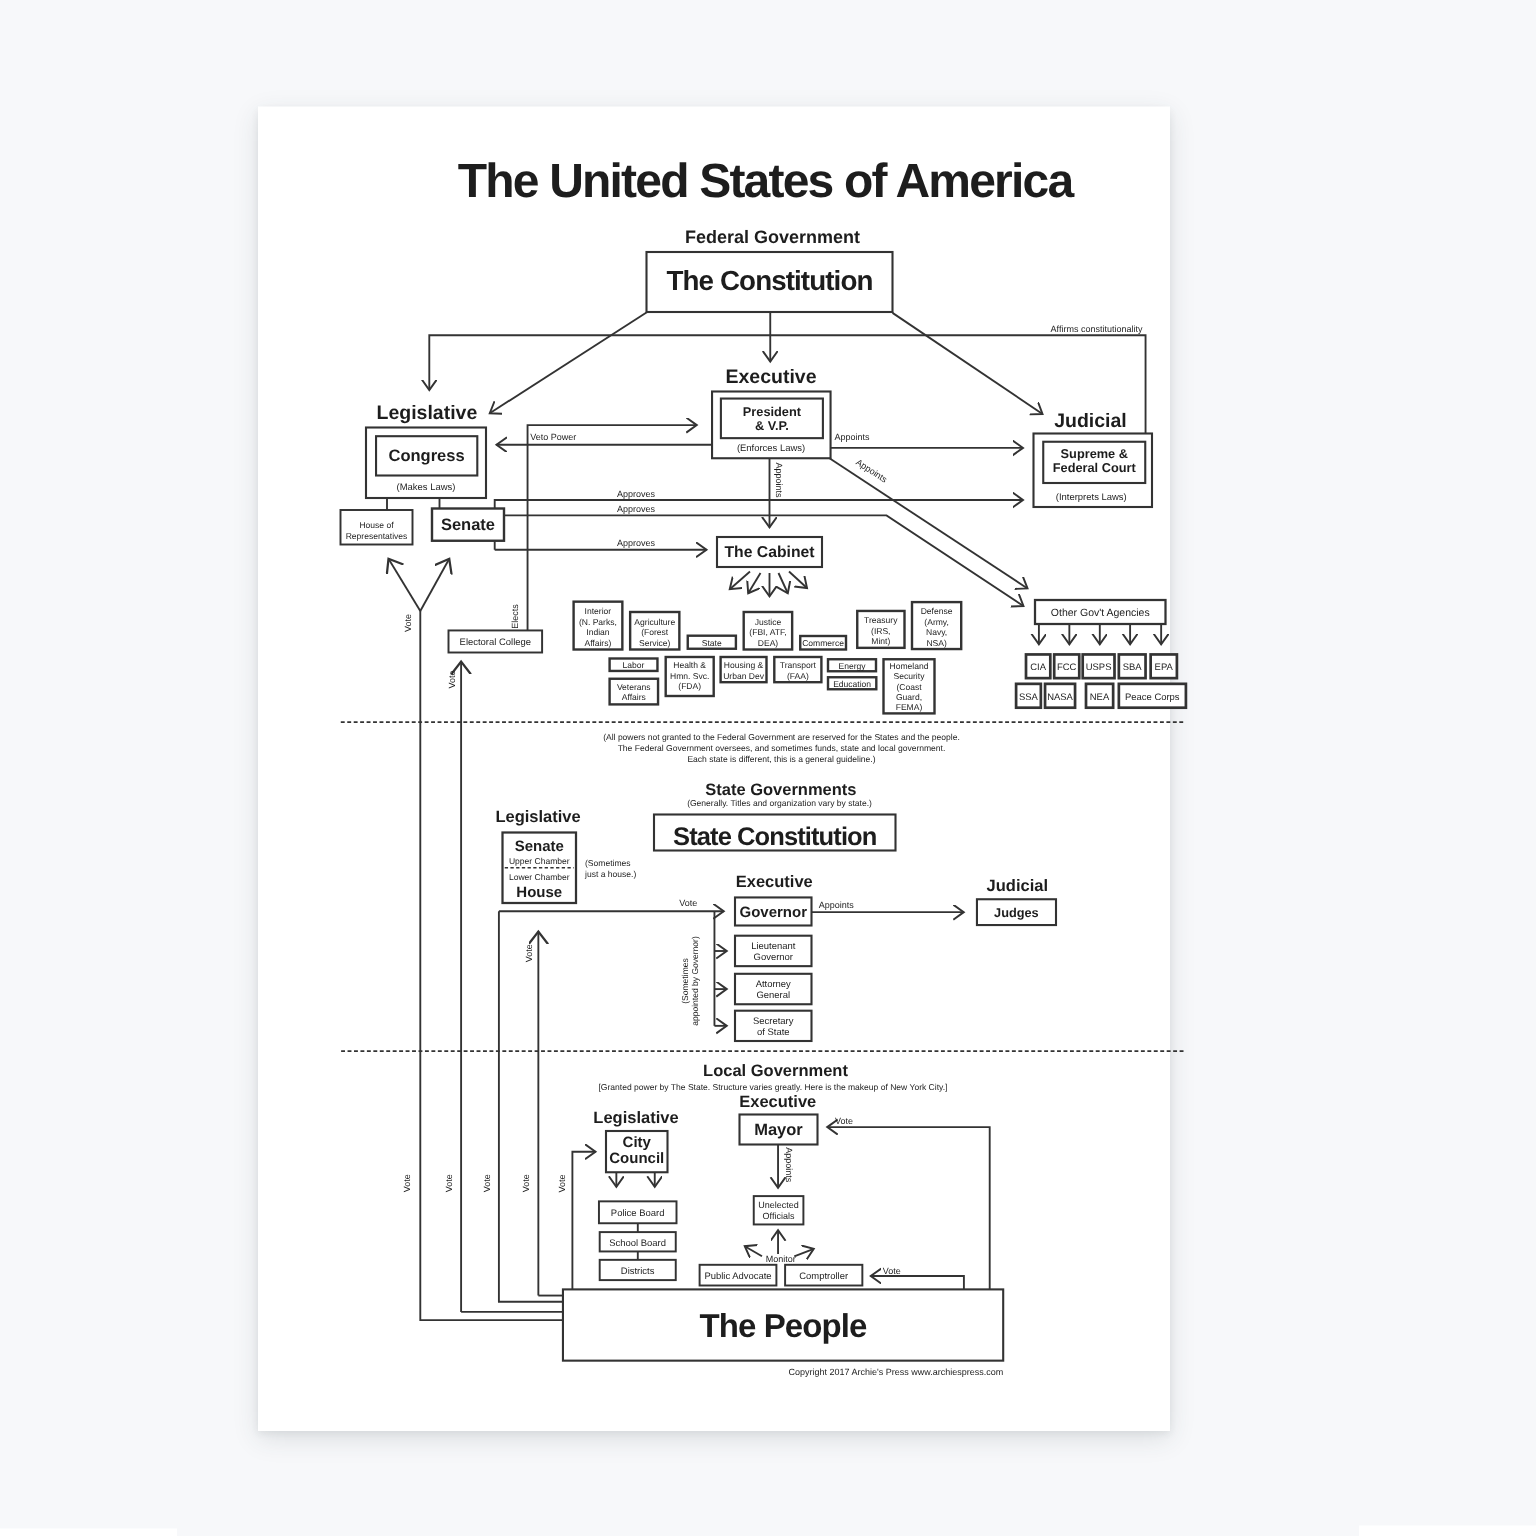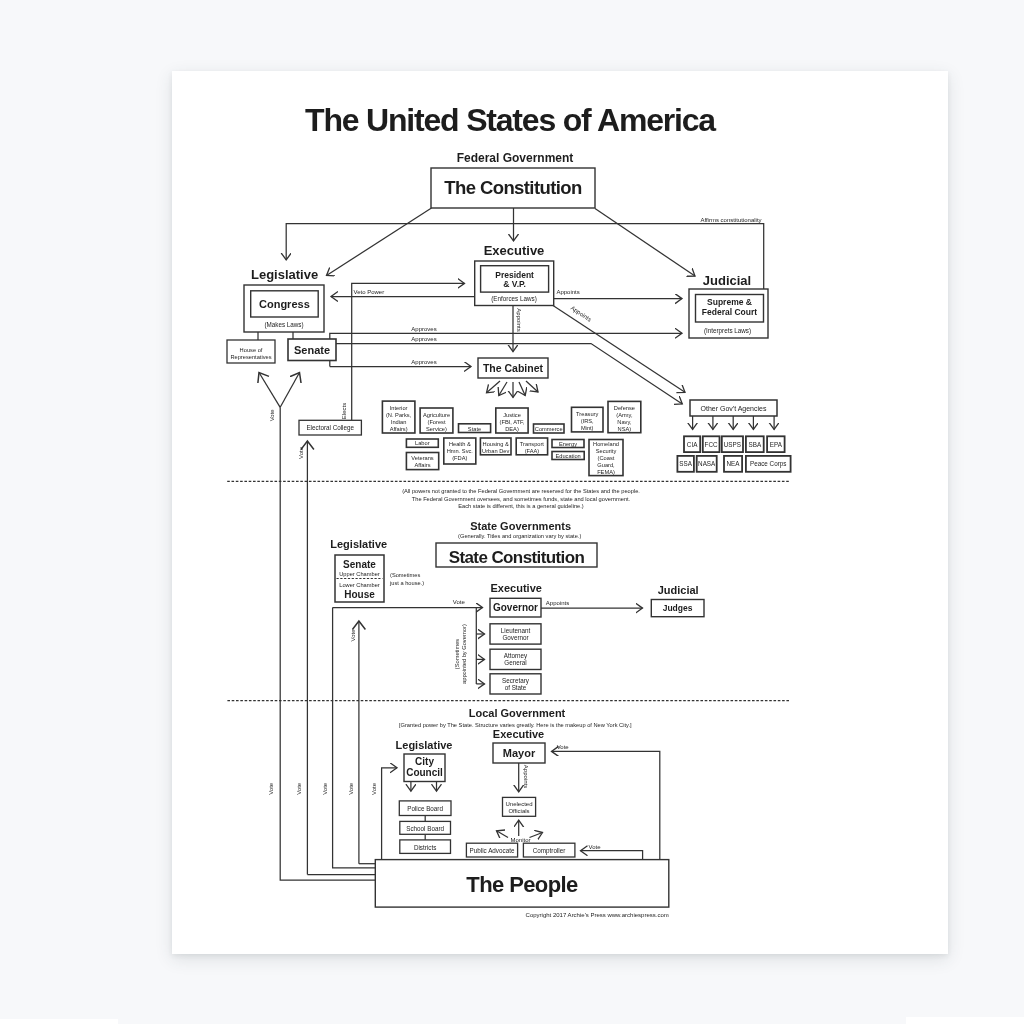--- a/index.html
+++ b/index.html
@@ -1,16 +1,16 @@
 <!DOCTYPE html>
 <html><head>
 <meta charset="utf-8">
 <style>
 html,body{margin:0;padding:0;width:1024px;height:1024px;background:#f7f8fa;overflow:hidden;}
-.poster{position:absolute;left:172px;top:71px;width:776px;height:883px;background:#fff;
+.poster{position:absolute;left:172px;top:71px;width:608px;height:883px;background:#fff;
  box-shadow:0 5px 16px rgba(50,60,70,.13),0 2px 5px rgba(50,60,70,.08);}
 .corner{position:absolute;background:#fff;}
 svg text{font-family:"Liberation Sans",sans-serif;fill:#1d1d1d;-webkit-font-smoothing:antialiased;}
 .h1{font-size:32px;font-weight:700;letter-spacing:-1.2px;}
 .h2{font-size:12px;font-weight:700;}
 .h3{font-size:13px;font-weight:700;}
 .bx{font-size:11px;font-weight:700;}
 .b10{font-size:10px;font-weight:700;}
 .big{font-size:18.5px;font-weight:700;letter-spacing:-.6px;}
 .s9{font-size:8.5px;font-weight:700;}

